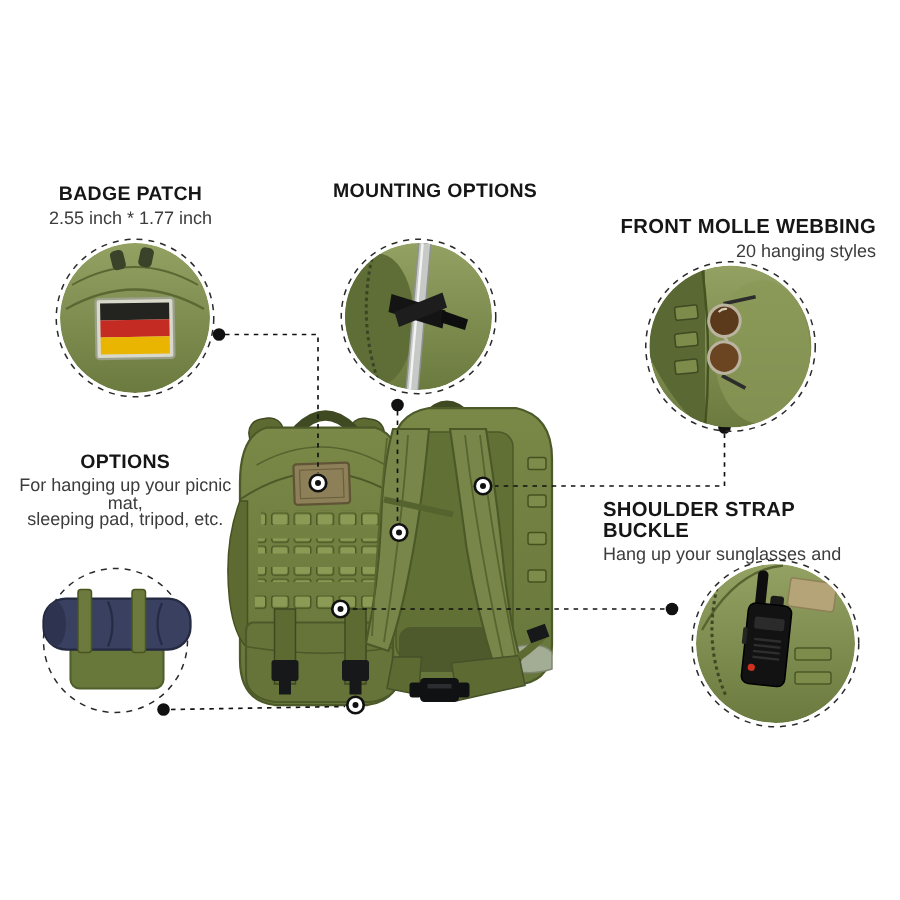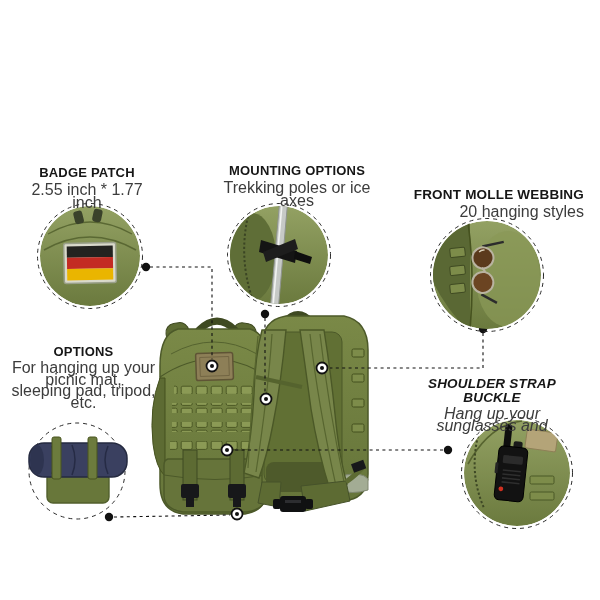--- a/index.html
+++ b/index.html
@@ -1,27 +1,27 @@
 <!DOCTYPE html>
 <html style="--background: #ffffff; --olive: #6e7d3e; --olive_dark: #4c5929; --olive_deep: #3f4a22; --olive_mid: #5d6b33; --olive_light: #8b9a55; --olive_pale: #99a866; --text: #161616; --subtext: #3c3c3c; --leader: #111111; --flag_black: #232320; --flag_red: #c32b23; --flag_gold: #eab500; --mat_navy: #3a4060; --pole_silver: #c6c9c6; --radio_black: #121212; --velcro_tan: #b4a478; --frame_grey: #a3ac94;"><head>
 <meta charset="utf-8">
 <style>
   html,body{margin:0;padding:0;background:#fff;}
   .stage{
     position:relative;width:600px;height:496px;background:#fff;overflow:hidden;
-    font-family:"Liberation Sans", sans-serif;color:#1b1b1b;margin-top:44px;
+    font-family:"Liberation Sans", sans-serif;color:#1b1b1b;
   }
   .stage svg{position:absolute;left:0;top:0;}
   .callout{position:absolute;}
   .c-title{font-weight:700;font-size:13px;line-height:15px;color:#161616;letter-spacing:.2px;}
   .c-title.big{font-size:13.5px;}
-  .c-sub{font-size:16px;line-height:13px;color:#3c3c3c;margin-top:3px;}
+  .c-sub{font-size:12px;line-height:13px;color:#3c3c3c;margin-top:3px;}
   .c-sub .ln{display:block;}
   .t-center{text-align:center;}
-  .t-left{text-align:center;}
+  .t-left{text-align:left;}
   .tight .c-title{line-height:14px;}
   .tight .c-sub{line-height:11.5px;margin-top:3px;}
 </style>
 </head>
 <body>
 
 <div class="stage">
 
 <svg width="600" height="600" viewBox="0 0 600 600">
   <defs>
@@ -263,36 +263,35 @@
   </g>
 </svg>
 
 <div class="callout t-center" style="left:23px;top:121px;width:128px;">
   <div class="c-title">BADGE PATCH</div>
   <div class="c-sub">2.55 inch * 1.77 inch</div>
 </div>
 
 <div class="callout t-left" style="left:222px;top:119px;width:150px;">
   <div class="c-title">MOUNTING OPTIONS</div>
-  <div class="c-sub">Trekking poles or ice axes</div>
 </div>
 
 <div class="callout t-center" style="left:398px;top:143px;width:186px;text-align:right;">
   <div class="c-title big">FRONT MOLLE WEBBING</div>
   <div class="c-sub">20 hanging styles</div>
 </div>
 
 <div class="callout t-center tight" style="left:6px;top:301px;width:155px;">
   <div class="c-title" style="margin-top:0;">OPTIONS</div>
   <div class="c-sub">
     <span class="ln">For hanging up your picnic mat,</span>
     <span class="ln">sleeping pad, tripod, etc.</span>
   </div>
 </div>
 
-<div class="callout t-left tight" style="left:402px;top:333px;width:180px;font-style:italic;">
+<div class="callout t-left tight" style="left:402px;top:333px;width:180px;">
   <div class="c-title big">SHOULDER STRAP BUCKLE</div>
   <div class="c-sub">
     <span class="ln">Hang up your sunglasses and</span>
   </div>
 </div>
 
 </div>
 
 </body></html>

